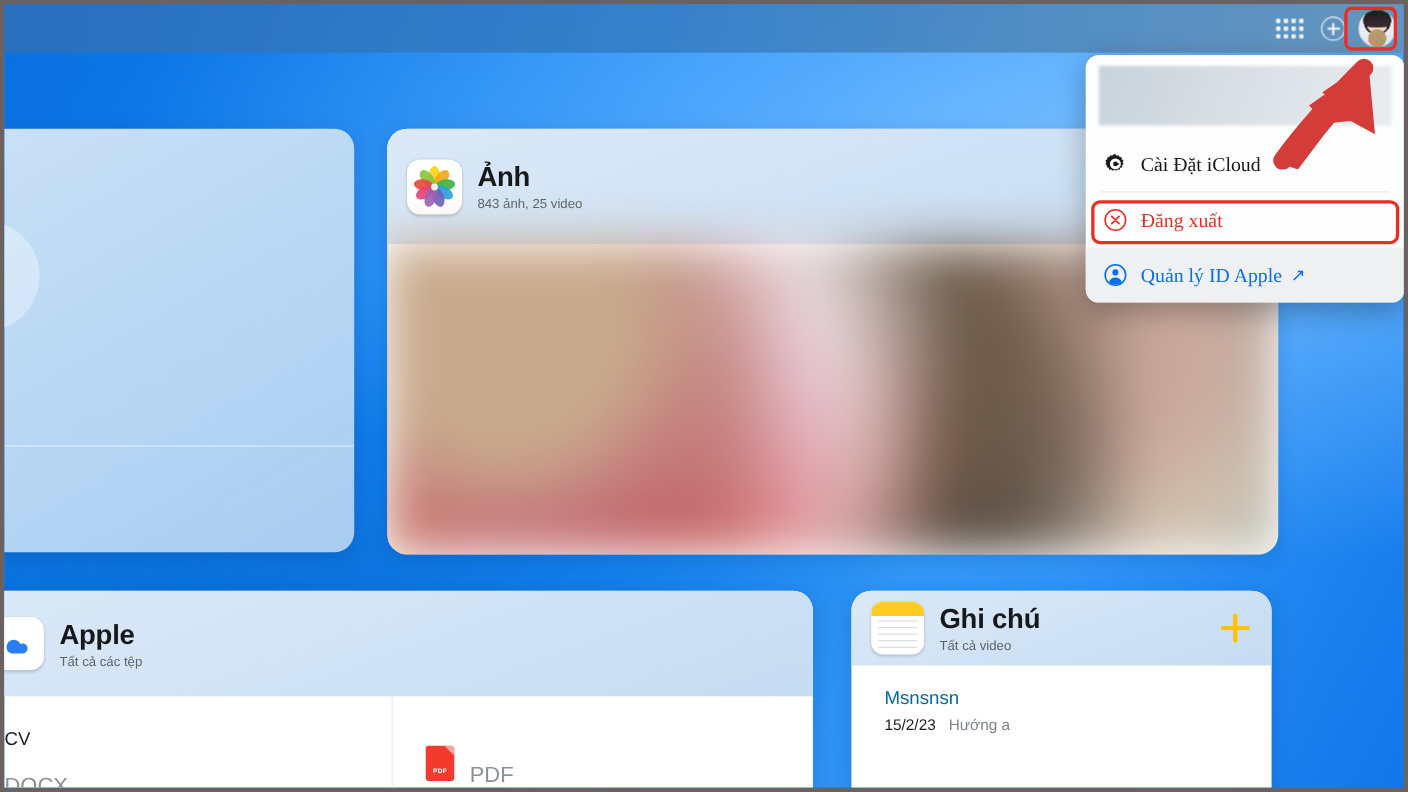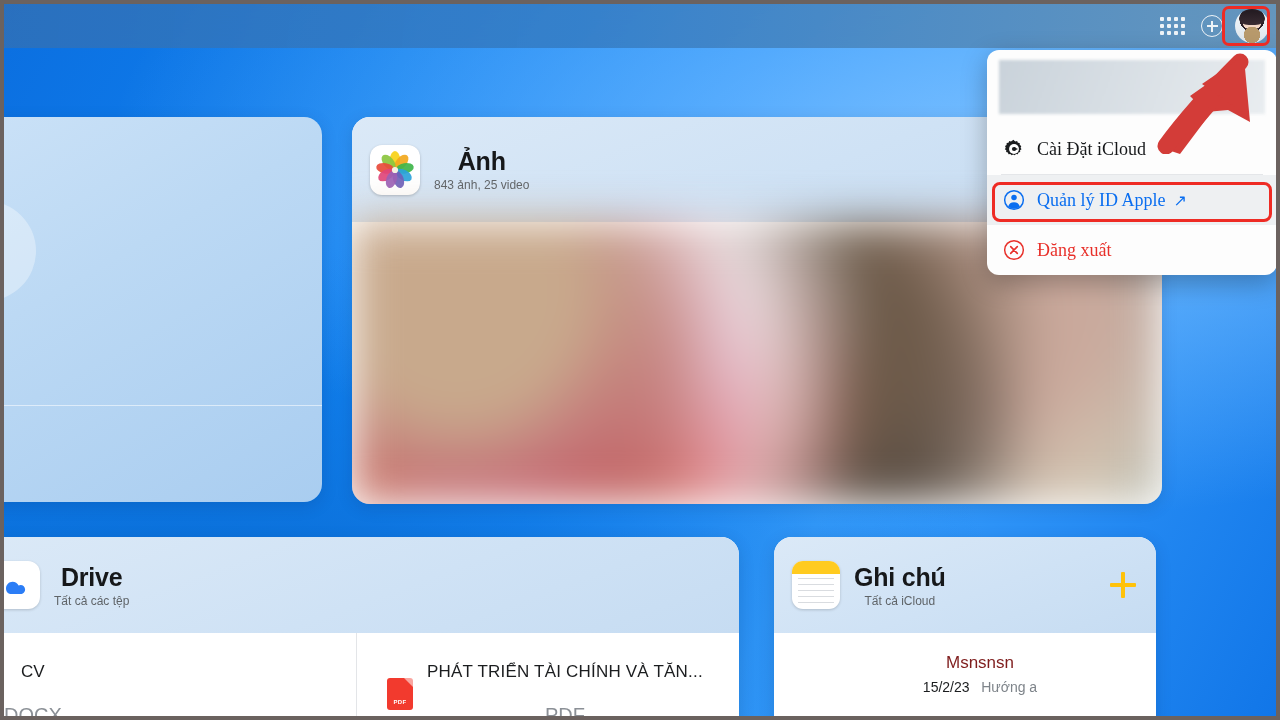--- a/index.html
+++ b/index.html
@@ -99,21 +99,20 @@
     pointer-events: none;
   }
 
   
   .card {
     position: absolute;
     border-radius: 18px;
     overflow: hidden;
     background: #ffffff;
     box-shadow: 0 4px 16px rgba(0,40,90,.16);
-    text-align: center;
   }
   .card-head {
     background: linear-gradient(160deg, #dbe9f7 0%, #cfe2f5 55%, #c6dcf2 100%);
     display: flex;
     align-items: center;
     padding: 16px 18px;
     gap: 14px;
   }
   .card-title { font-size: 25px; font-weight: 700; color: #16181a; letter-spacing: -.2px; }
   .card-sub   { font-size: 12px; color: #5f6468; margin-top: 2px; }
@@ -214,21 +213,21 @@
     position: absolute; left: 50%; transform: translateX(-50%);
     bottom: 5px;
     font-size: 6px; color: #fff; font-weight: 700; letter-spacing: .3px;
   }
 
   
   #notes-card {
     left: 770px; top: 533px;
     width: 382px; height: 200px;
   }
-  #notes-head { height: 96px; position: relative; }
+  #notes-head { height: 68px; position: relative; }
   #notes-icon {
     width: 48px; height: 48px; border-radius: 11px;
     background: #fff; overflow: hidden;
     box-shadow: 0 1px 3px rgba(0,0,0,.18);
     flex: none;
   }
   #notes-icon .top { height: 13px; background: #ffcb20; }
   #notes-icon .lines { padding: 4px 6px 0; }
   #notes-icon .lines i { display:block; height:1px; background:#d9dce0; margin-bottom:5px; }
   #notes-add {
@@ -237,21 +236,21 @@
     transform: translateY(-50%);
     width: 26px; height: 26px;
     cursor: pointer;
   }
   #notes-add::before, #notes-add::after {
     content:""; position:absolute; background:#ffc20a; border-radius:1px;
   }
   #notes-add::before { left:0; top:11px; width:26px; height:4px; }
   #notes-add::after  { top:0; left:11px; height:26px; width:4px; }
   .note-row { padding: 20px 0 0 30px; }
-  .note-title { font-size: 17px; color: #7f1d1d; }
+  .note-title { font-size: 17px; color: #0369a1; }
   .note-meta { font-size: 14px; color: #7e848a; margin-top: 6px; }
   .note-meta .date { color: #1b1d1f; }
 
   
   #account-menu {
     position: absolute;
     left: 983px; top: 46px;
     width: 290px;
     background: #fdfdfd;
     border-radius: 12px;
@@ -354,60 +353,59 @@
   </div>
 
   <div class="card" id="drive-card">
     <div class="card-head" id="drive-head">
       <div id="drive-icon">
         <svg class="ico" width="34" height="34" viewBox="0 0 34 34" aria-hidden="true">
           <path d="M7 20.5c0-4 3-6.8 6.6-6.8 2.6 0 4.9 1.5 6 3.7.6-.3 1.3-.5 2-.5 2.5 0 4.5 2 4.5 4.5S24.1 26 21.6 26H12c-2.8 0-5-2.2-5-5.5z" fill="#2b7df6"></path>
         </svg>
       </div>
       <div>
-        <div class="card-title">Drive</div>
+        <div class="card-title">Apple</div>
         <div class="card-sub">Tất cả các tệp</div>
       </div>
     </div>
     <div class="drive-files">
       <div class="file-cell">
         <div>
           <div class="file-name">CV</div>
           <div class="file-type">DOCX</div>
         </div>
       </div>
       <div class="file-cell">
         <div class="doc-icon">
           <div class="sheet" style="background:#f23a2e"></div>
           <div class="fold"></div>
           <div class="tag">PDF</div>
         </div>
         <div>
-          <div class="file-name">PHÁT TRIỂN TÀI CHÍNH VÀ TĂN...</div>
           <div class="file-type">PDF</div>
         </div>
       </div>
     </div>
   </div>
 
   <div class="card" id="notes-card">
     <div class="card-head" id="notes-head">
       <div id="notes-icon">
         <div class="top"></div>
         <div class="lines">
             <i></i>
             <i></i>
             <i></i>
             <i></i>
             <i></i>
           </div>
       </div>
       <div>
         <div class="card-title">Ghi chú</div>
-        <div class="card-sub">Tất cả iCloud</div>
+        <div class="card-sub">Tất cả video</div>
       </div>
       <div id="notes-add"></div>
     </div>
     <div class="note-row">
       <div class="note-title">Msnsnsn</div>
       <div class="note-meta">
         <span class="date">15/2/23</span>
         &nbsp;&nbsp;<span>Hướng a</span>
       </div>
     </div>
@@ -448,36 +446,36 @@
         <path fill="#1b1d1f" d="M12 2.6l1.5 1.3 1.9-.6.8 1.9 2 .3.1 2 1.7 1.1-.8 1.9 1 1.7-1.6 1.2.2 2-1.9.5-.7 1.9-2-.3-1.4 1.4-1.7-1-1.7 1-1.4-1.4-2 .3-.7-1.9-1.9-.5.2-2L2 12.2l1-1.7-.8-1.9 1.7-1.1.1-2 2-.3.8-1.9 1.9.6L10.2 2.6 12 2z"></path>
         <circle cx="12" cy="12" r="5.4" fill="#ffffff"></circle>
         <circle cx="12" cy="12" r="2.3" fill="#1b1d1f"></circle>
         <path fill="#1b1d1f" d="M12 9.8l4.4 2.2-4.4 2.2z" opacity=".95"></path>
       </svg>
       <span class="mi-label">Cài Đặt iCloud</span>
     </div>
 
     <div class="menu-sep"></div>
 
+    <div class="menu-item red">
+      <svg class="ico" width="22" height="22" viewBox="0 0 24 24" aria-hidden="true">
+        <circle cx="12" cy="12" r="10.2" fill="none" stroke="#e8302a" stroke-width="1.6"></circle>
+        <path d="M8.4 8.4l7.2 7.2M15.6 8.4l-7.2 7.2" stroke="#e8302a" stroke-width="1.8" stroke-linecap="round"></path>
+      </svg>
+      <span class="mi-label">Đăng xuất</span>
+    </div>
+
     <div class="menu-item blue highlighted">
       <svg class="ico" width="22" height="22" viewBox="0 0 24 24" aria-hidden="true">
         <circle cx="12" cy="12" r="10.2" fill="none" stroke="#0a6ef0" stroke-width="1.6"></circle>
         <circle cx="12" cy="9.4" r="3" fill="#0a6ef0"></circle>
         <path d="M5.6 19.2a6.7 6.7 0 0 1 12.8 0 9.6 9.6 0 0 1-12.8 0z" fill="#0a6ef0"></path>
       </svg>
       <span class="mi-label">Quản lý ID Apple</span>
       <span class="mi-ext">↗</span>
-    </div>
-
-    <div class="menu-item red">
-      <svg class="ico" width="22" height="22" viewBox="0 0 24 24" aria-hidden="true">
-        <circle cx="12" cy="12" r="10.2" fill="none" stroke="#e8302a" stroke-width="1.6"></circle>
-        <path d="M8.4 8.4l7.2 7.2M15.6 8.4l-7.2 7.2" stroke="#e8302a" stroke-width="1.8" stroke-linecap="round"></path>
-      </svg>
-      <span class="mi-label">Đăng xuất</span>
     </div>
   </div>
 
   <div id="manage-apple-id-highlight"></div>
   <div id="avatar-highlight" style="position:absolute;left:1218px;top:2px;width:48px;height:40px;border:3px solid #ee2b24;border-radius:7px;z-index:46;"></div>
 
   <svg id="red-arrow" viewBox="0 0 120 110" aria-hidden="true">
     <g fill="#d33c38">
       <path d="M18 104 L52 58 L66 70 L36 110 Z"></path>
       <path d="M46 52 L100 14 L106 78 L84 66 L62 68 Z"></path>

